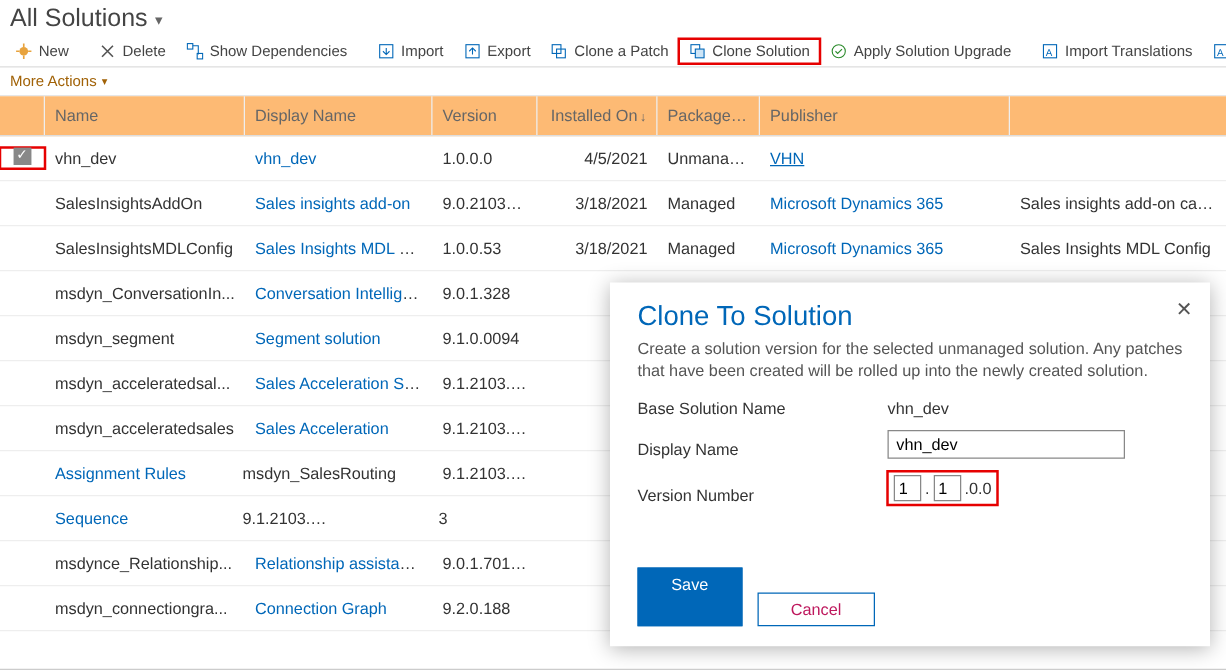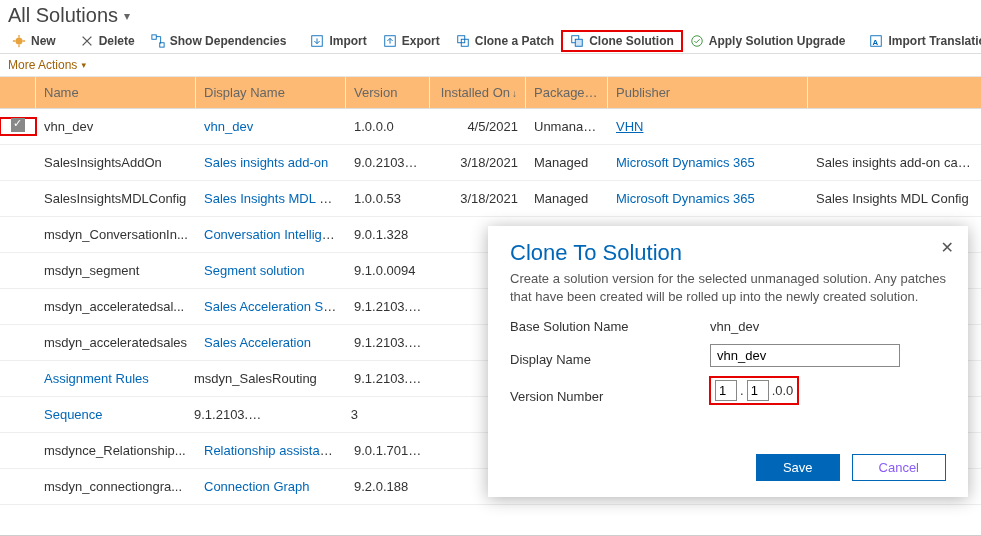--- a/index.html
+++ b/index.html
@@ -1,20 +1,20 @@
 <!DOCTYPE html>
 <html><head>
 <meta charset="utf-8">
 <style>
   * { box-sizing: border-box; }
   html, body { margin: 0; padding: 0; font-family: "Segoe UI", Arial, sans-serif; font-size: 13px; color: #333; background: #fff; }
   .app { width: 981px; height: 536px; position: relative; overflow: hidden; border-bottom: 1px solid #ccc; }
   .titlebar { padding: 4px 8px 2px 8px; font-size: 20px; color: #444; display: flex; align-items: center; gap: 6px; }
   .titlebar .chev { font-size: 12px; color: #666; }
-  .toolbar { display: flex; align-items: center; padding: 2px 4px; gap: 0; border-bottom: 1px solid #ddd; flex-wrap: nowrap; font-weight: bold; }
+  .toolbar { display: flex; align-items: center; padding: 2px 4px; gap: 0; border-bottom: 1px solid #ddd; flex-wrap: nowrap; }
   .tbtn { display: flex; align-items: center; gap: 5px; padding: 3px 8px; color: #444; cursor: pointer; white-space: nowrap; font-size: 12px; }
   .tbtn .ic { width: 14px; height: 14px; display: inline-flex; align-items: center; justify-content: center; }
   .sep { width: 1px; height: 18px; background: #ccc; margin: 0 4px; }
   .highlight-red { outline: 2px solid #e60000; outline-offset: -1px; }
   .more-actions { padding: 4px 8px; color: #a16207; font-size: 12px; display: flex; align-items: center; gap: 4px; border-bottom: 1px solid #e6e6e6; }
   .grid { width: 100%; }
   .grid-header { display: flex; border-bottom: 1px solid #ddd; background: #fdba74; color: #666; font-size: 13px; }
   .grid-header .cell { padding: 8px 8px; border-right: 1px solid #eee; white-space: nowrap; overflow: hidden; text-overflow: ellipsis; }
   .col-check { width: 36px; flex: none; text-align: center; }
   .col-name { width: 160px; flex: none; }
@@ -36,24 +36,24 @@
   .dialog { position: absolute; left: 488px; top: 226px; width: 480px; background: #fff; box-shadow: 0 2px 16px rgba(0,0,0,.3); padding: 14px 22px 16px 22px; }
   .dialog h2 { margin: 0 0 4px 0; color: #0067b8; font-weight: 400; font-size: 22px; }
   .dialog .close { position: absolute; top: 12px; right: 14px; color: #555; cursor: pointer; font-size: 16px; }
   .dialog .desc { color: #555; font-size: 13px; text-align: justify; margin-bottom: 14px; line-height: 1.35; }
   .dialog .formrow { display: flex; align-items: flex-end; margin: 10px 0; }
   .dialog .formrow .lab { width: 200px; color: #333; }
   .dialog .formrow .val { flex: 1; }
   .dialog input[type=text] { border: 1px solid #888; padding: 3px 6px; font-size: 13px; }
   .dialog .verbox { display: inline-flex; align-items: center; gap: 3px; padding: 3px 5px; }
   .dialog .verbox input { width: 22px; text-align: left; padding: 2px 3px; }
-  .dialog .buttons { display: flex; justify-content: flex-end; gap: 12px; margin-top: 50px; }
+  .dialog .buttons { display: flex; justify-content: flex-start; gap: 12px; margin-top: 50px; }
   .btn { padding: 5px 26px; font-size: 13px; cursor: pointer; border: 1px solid #0067b8; }
   .btn.primary { background: #0067b8; color: #fff; }
-  .btn.secondary { background: #fff; color: #8b5cf6; }
+  .btn.secondary { background: #fff; color: #be185d; margin-top: 20px; }
   svg { display:block; }
 </style>
 </head>
 <body>
 <div class="app">
 
 <div class="titlebar">
   <span>All Solutions</span>
   <span class="chev">▾</span>
 </div>

